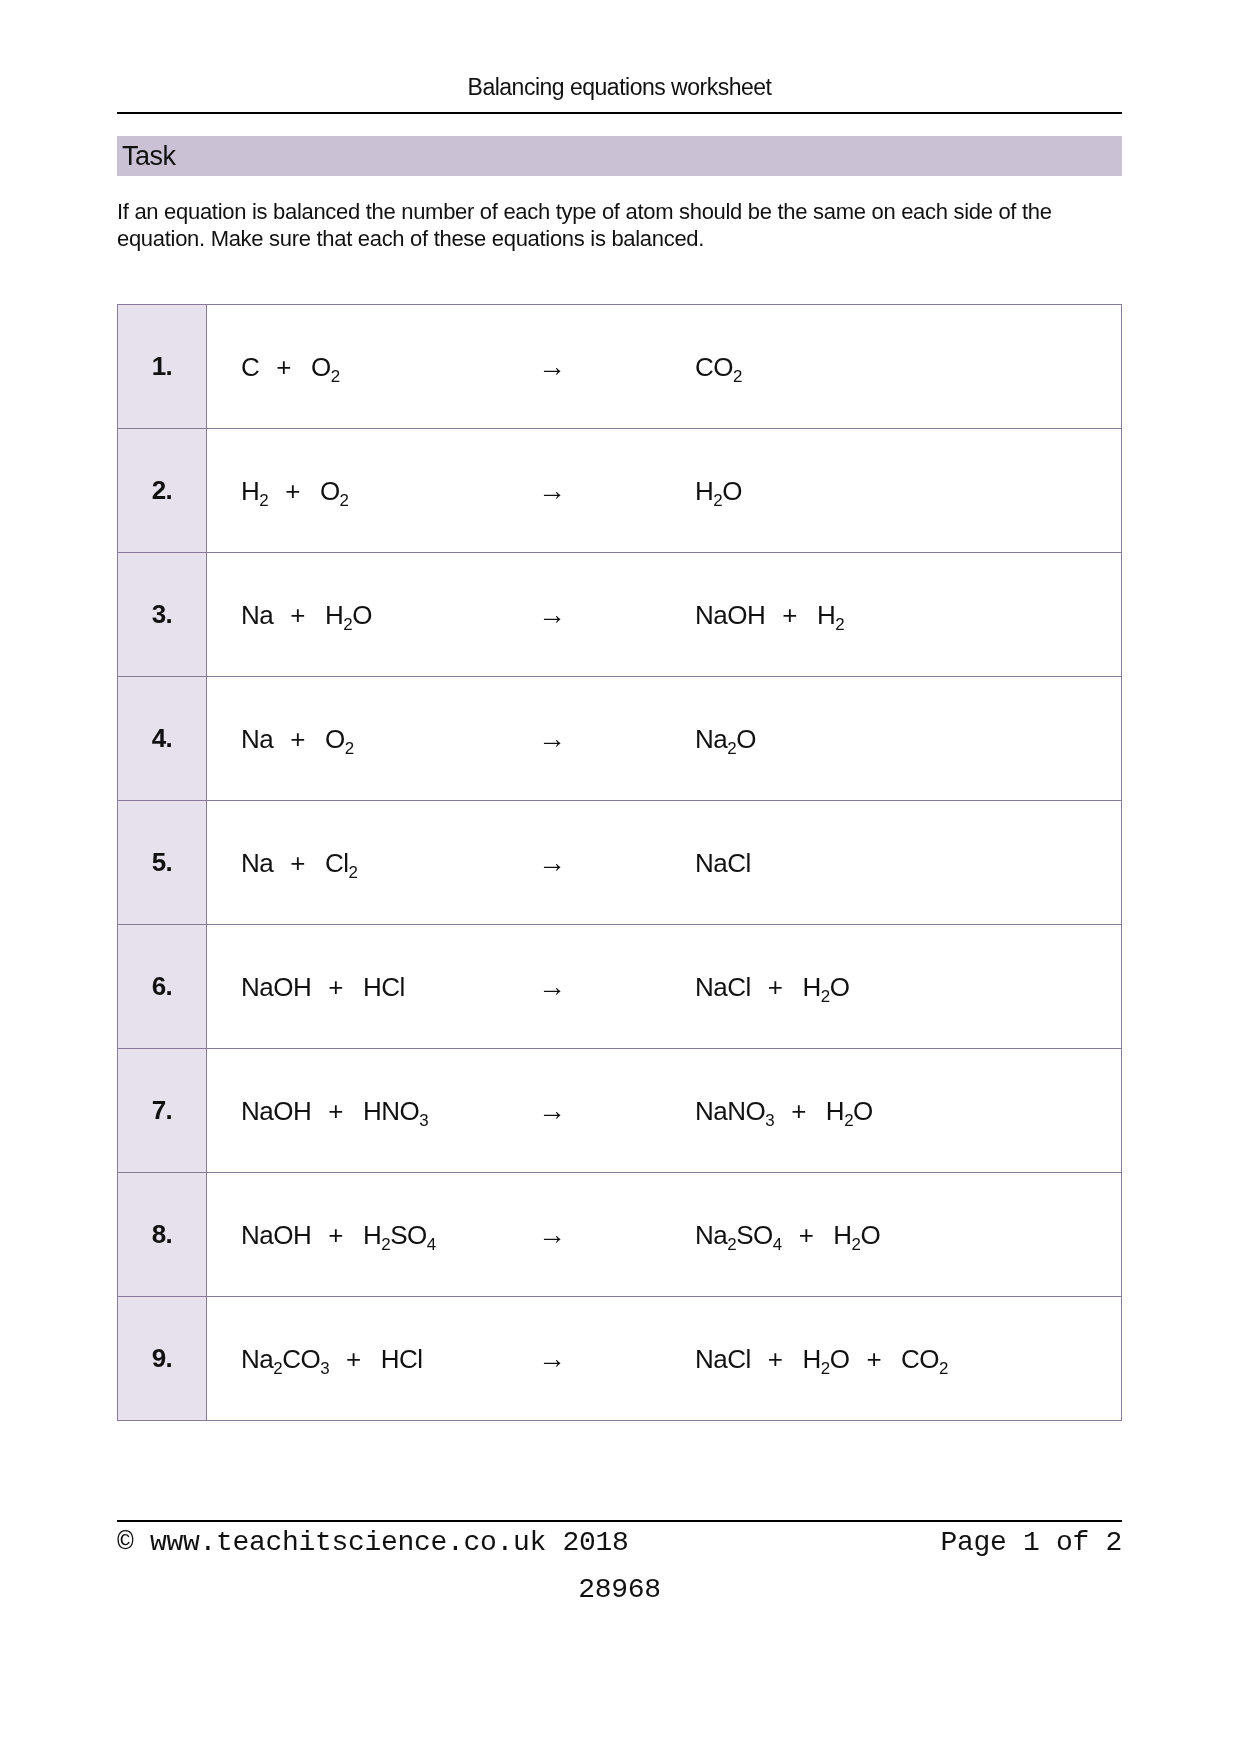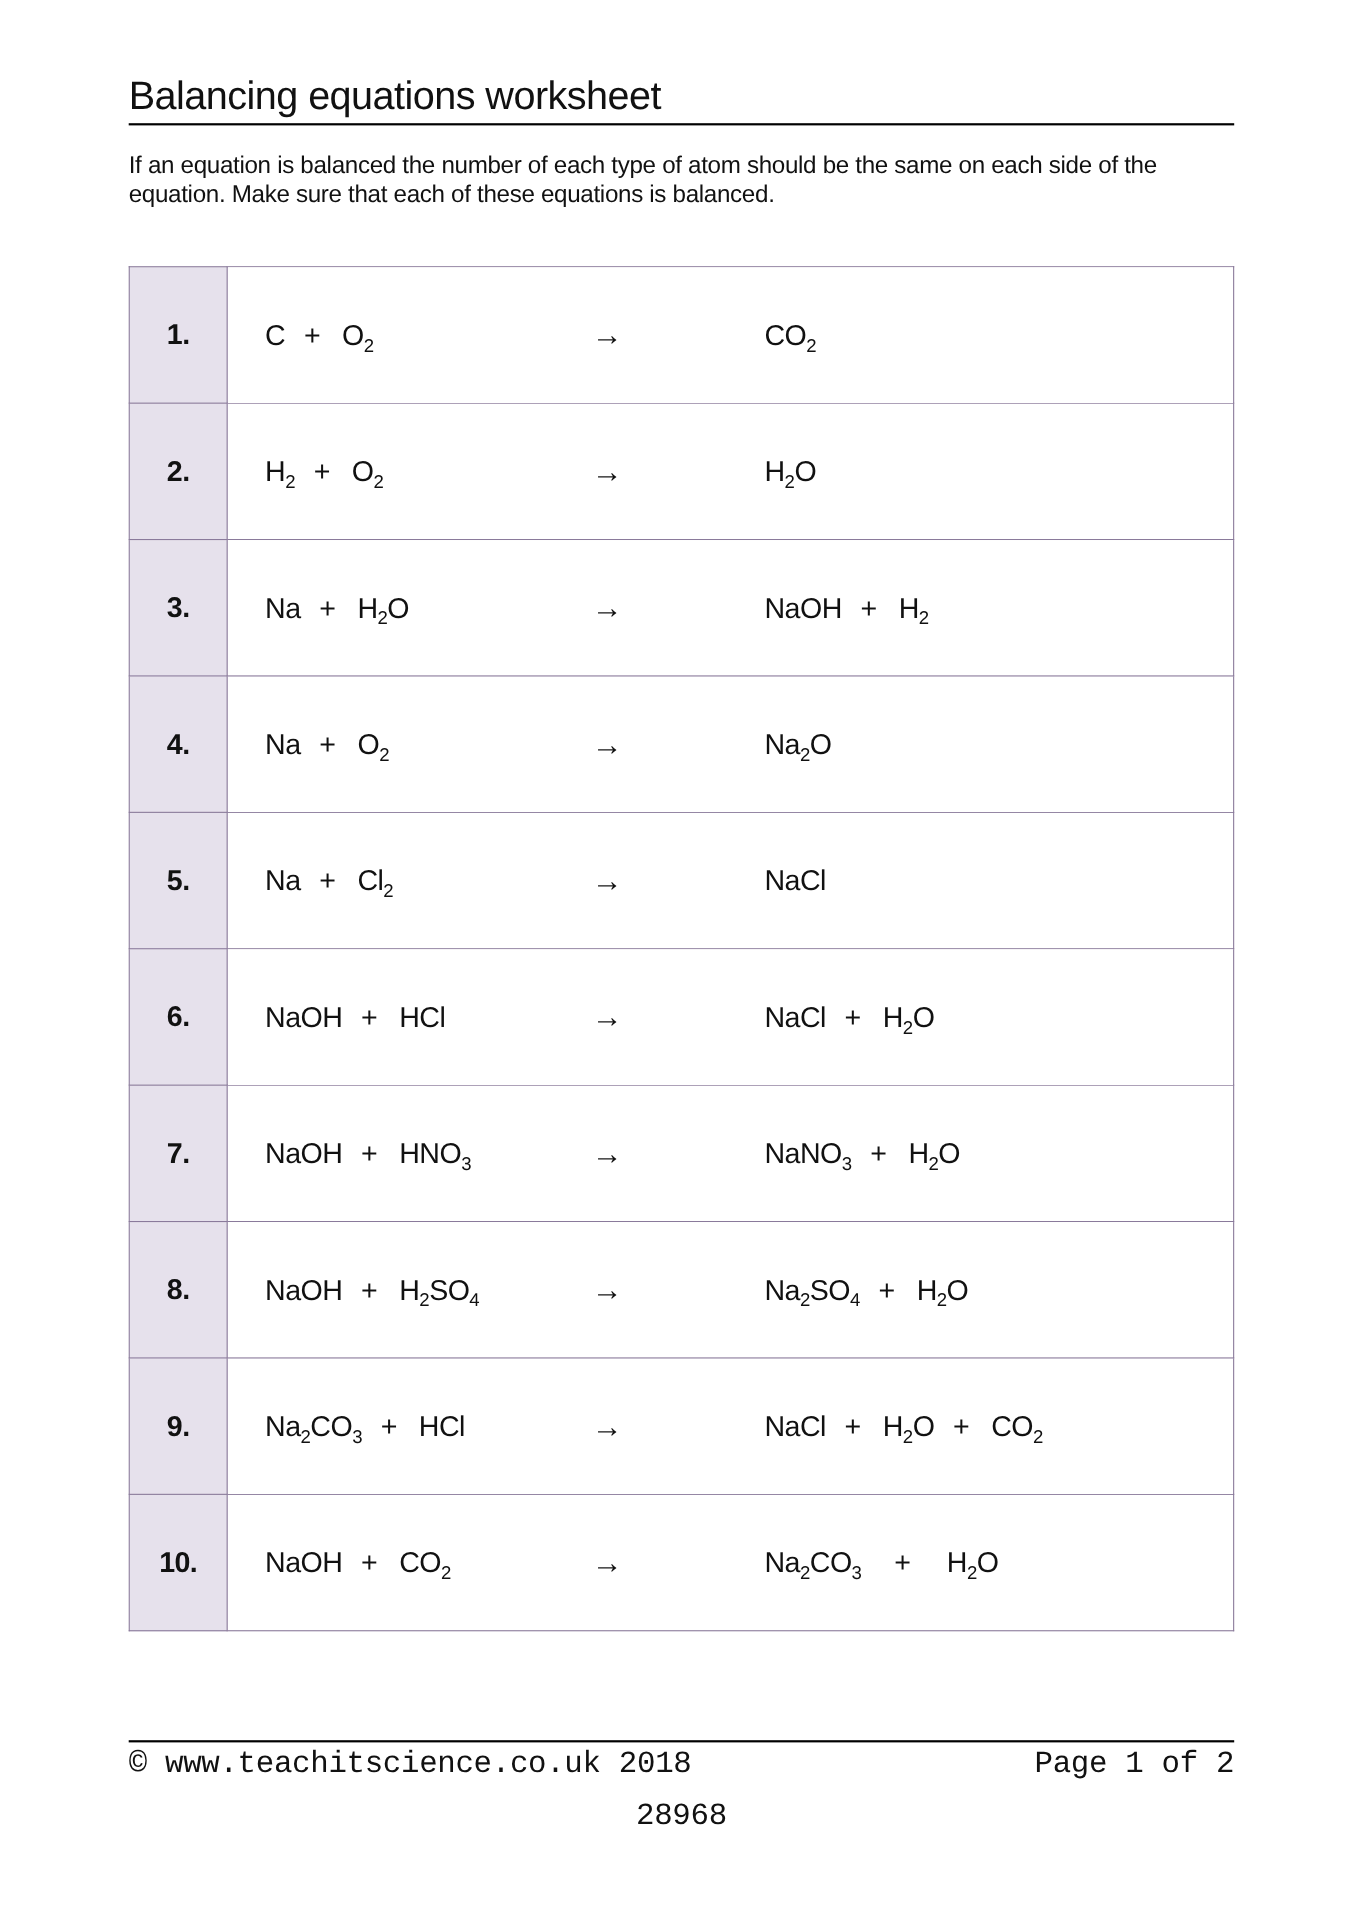--- a/index.html
+++ b/index.html
@@ -16,22 +16,22 @@
     width:1239px;height:1754px;
     margin:0 auto;
     background:#ffffff;
     color:var(--text);
     font-family:"Liberation Sans","DejaVu Sans",sans-serif;
     overflow:hidden;
   }
   .content{padding:0 117px;}
   .title{
     padding-top:70px;
-    text-align:left;
-    font-size:36px;
+    text-align:center;
+    font-size:23px;
     letter-spacing:-0.5px;
     line-height:34px;
     white-space:nowrap;
   }
   .header-rule{margin-top:8px;height:2px;background:var(--rule);}
   .task-bar{
     margin-top:22px;
     height:40px;
     line-height:40px;
     background:var(--task-bg);
@@ -101,20 +101,23 @@
 </style>
 </head>
 <body>
 
 <div class="page">
   <div class="content">
 
     <div class="title">Balancing equations worksheet</div>
     <div class="header-rule"></div>
 
+    <div class="task-bar">
+      <span>Task</span>
+    </div>
 
     <p class="instructions">If an equation is balanced the number of each type of atom should be the same on each side of the equation. Make sure that each of these equations is balanced.</p>
 
     <table class="eq-table">
       <tbody id="eq-tbody">
           <tr>
             <td class="num">1.</td>
             <td class="eq">
               <span class="reactants"><span class="formula">C</span><span class="plus">+</span><span class="formula">O<sub>2</sub></span></span>
               <span class="arrowbox">→</span>
@@ -176,28 +179,20 @@
               <span class="arrowbox">→</span>
               <span class="products"><span class="formula">Na<sub>2</sub>SO<sub>4</sub></span><span class="plus">+</span><span class="formula">H<sub>2</sub>O</span></span>
             </td>
           </tr>
           <tr>
             <td class="num">9.</td>
             <td class="eq">
               <span class="reactants"><span class="formula">Na<sub>2</sub>CO<sub>3</sub></span><span class="plus">+</span><span class="formula">HCl</span></span>
               <span class="arrowbox">→</span>
               <span class="products"><span class="formula">NaCl</span><span class="plus">+</span><span class="formula">H<sub>2</sub>O</span><span class="plus">+</span><span class="formula">CO<sub>2</sub></span></span>
-            </td>
-          </tr>
-          <tr>
-            <td class="num">10.</td>
-            <td class="eq">
-              <span class="reactants"><span class="formula">NaOH</span><span class="plus">+</span><span class="formula">CO<sub>2</sub></span></span>
-              <span class="arrowbox">→</span>
-              <span class="products"><span class="formula">Na<sub>2</sub>CO<sub>3</sub></span><span class="plus wide">+</span><span class="formula">H<sub>2</sub>O</span></span>
             </td>
           </tr>
         </tbody>
     </table>
 
     <div class="footer-rule"></div>
     <div class="footer">
       <span class="f-left">© www.teachitscience.co.uk 2018</span>
       <span class="f-center">28968</span>
       <span class="f-right">Page 1 of 2</span>

